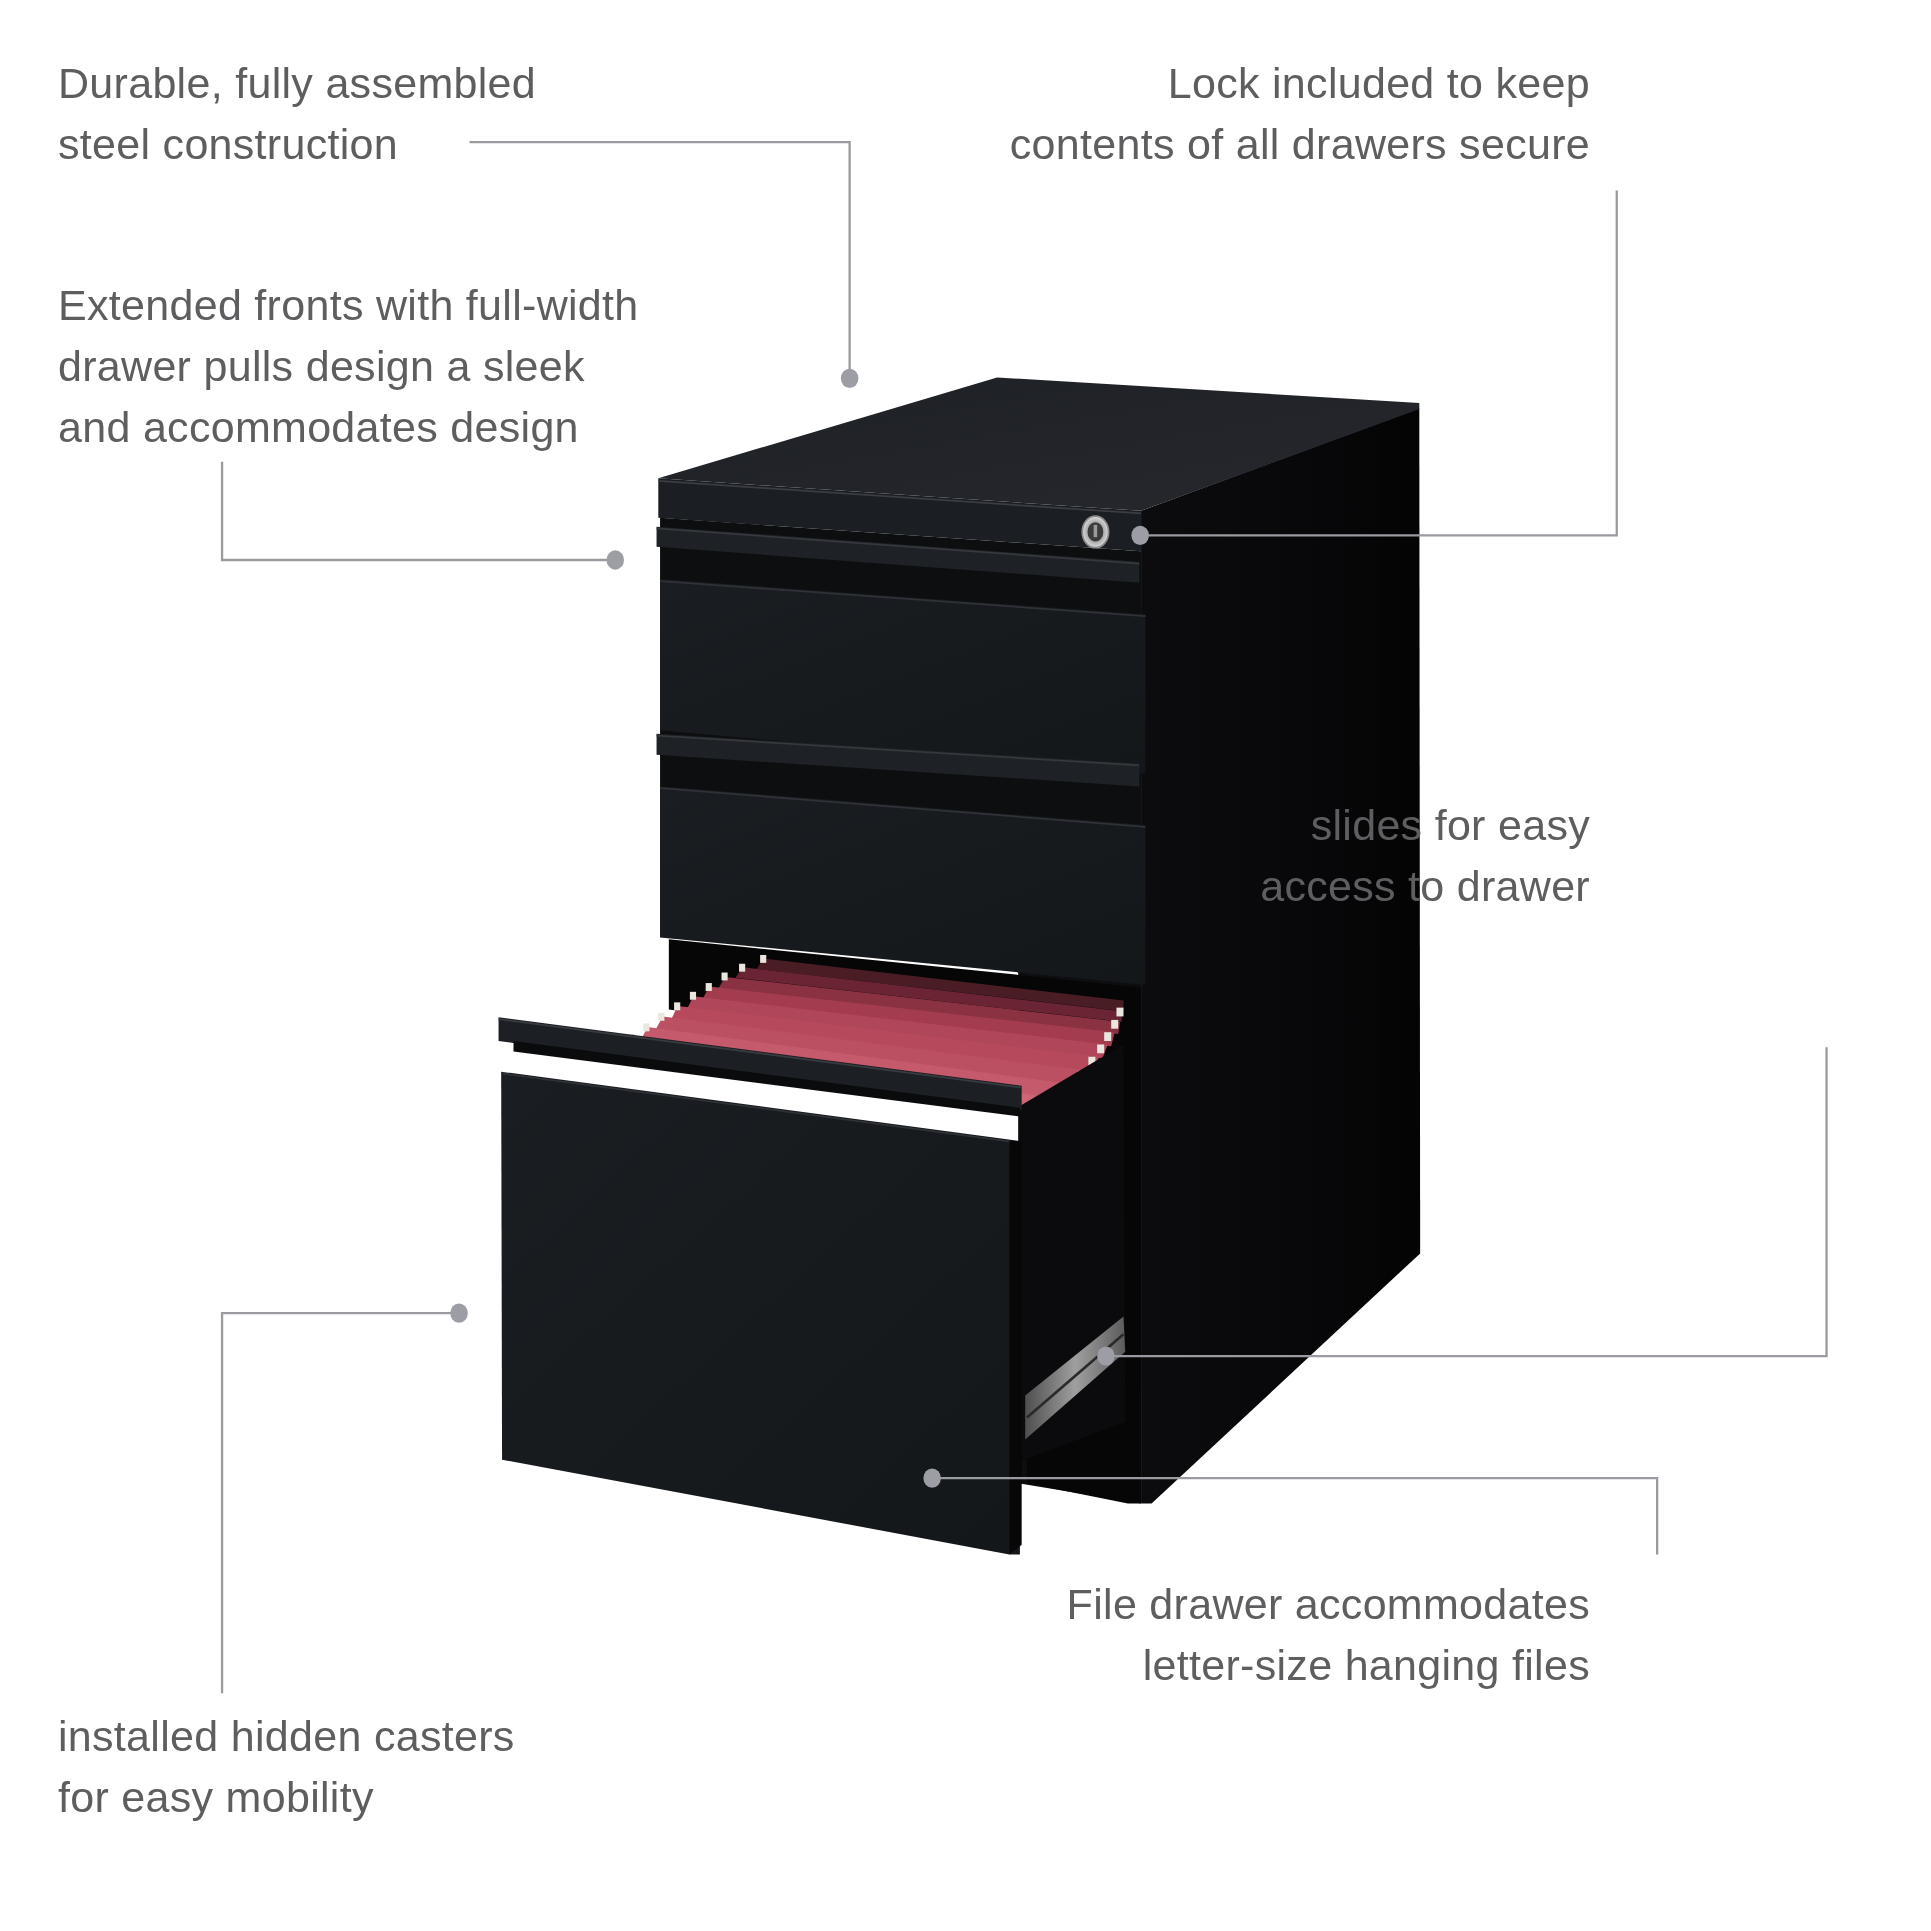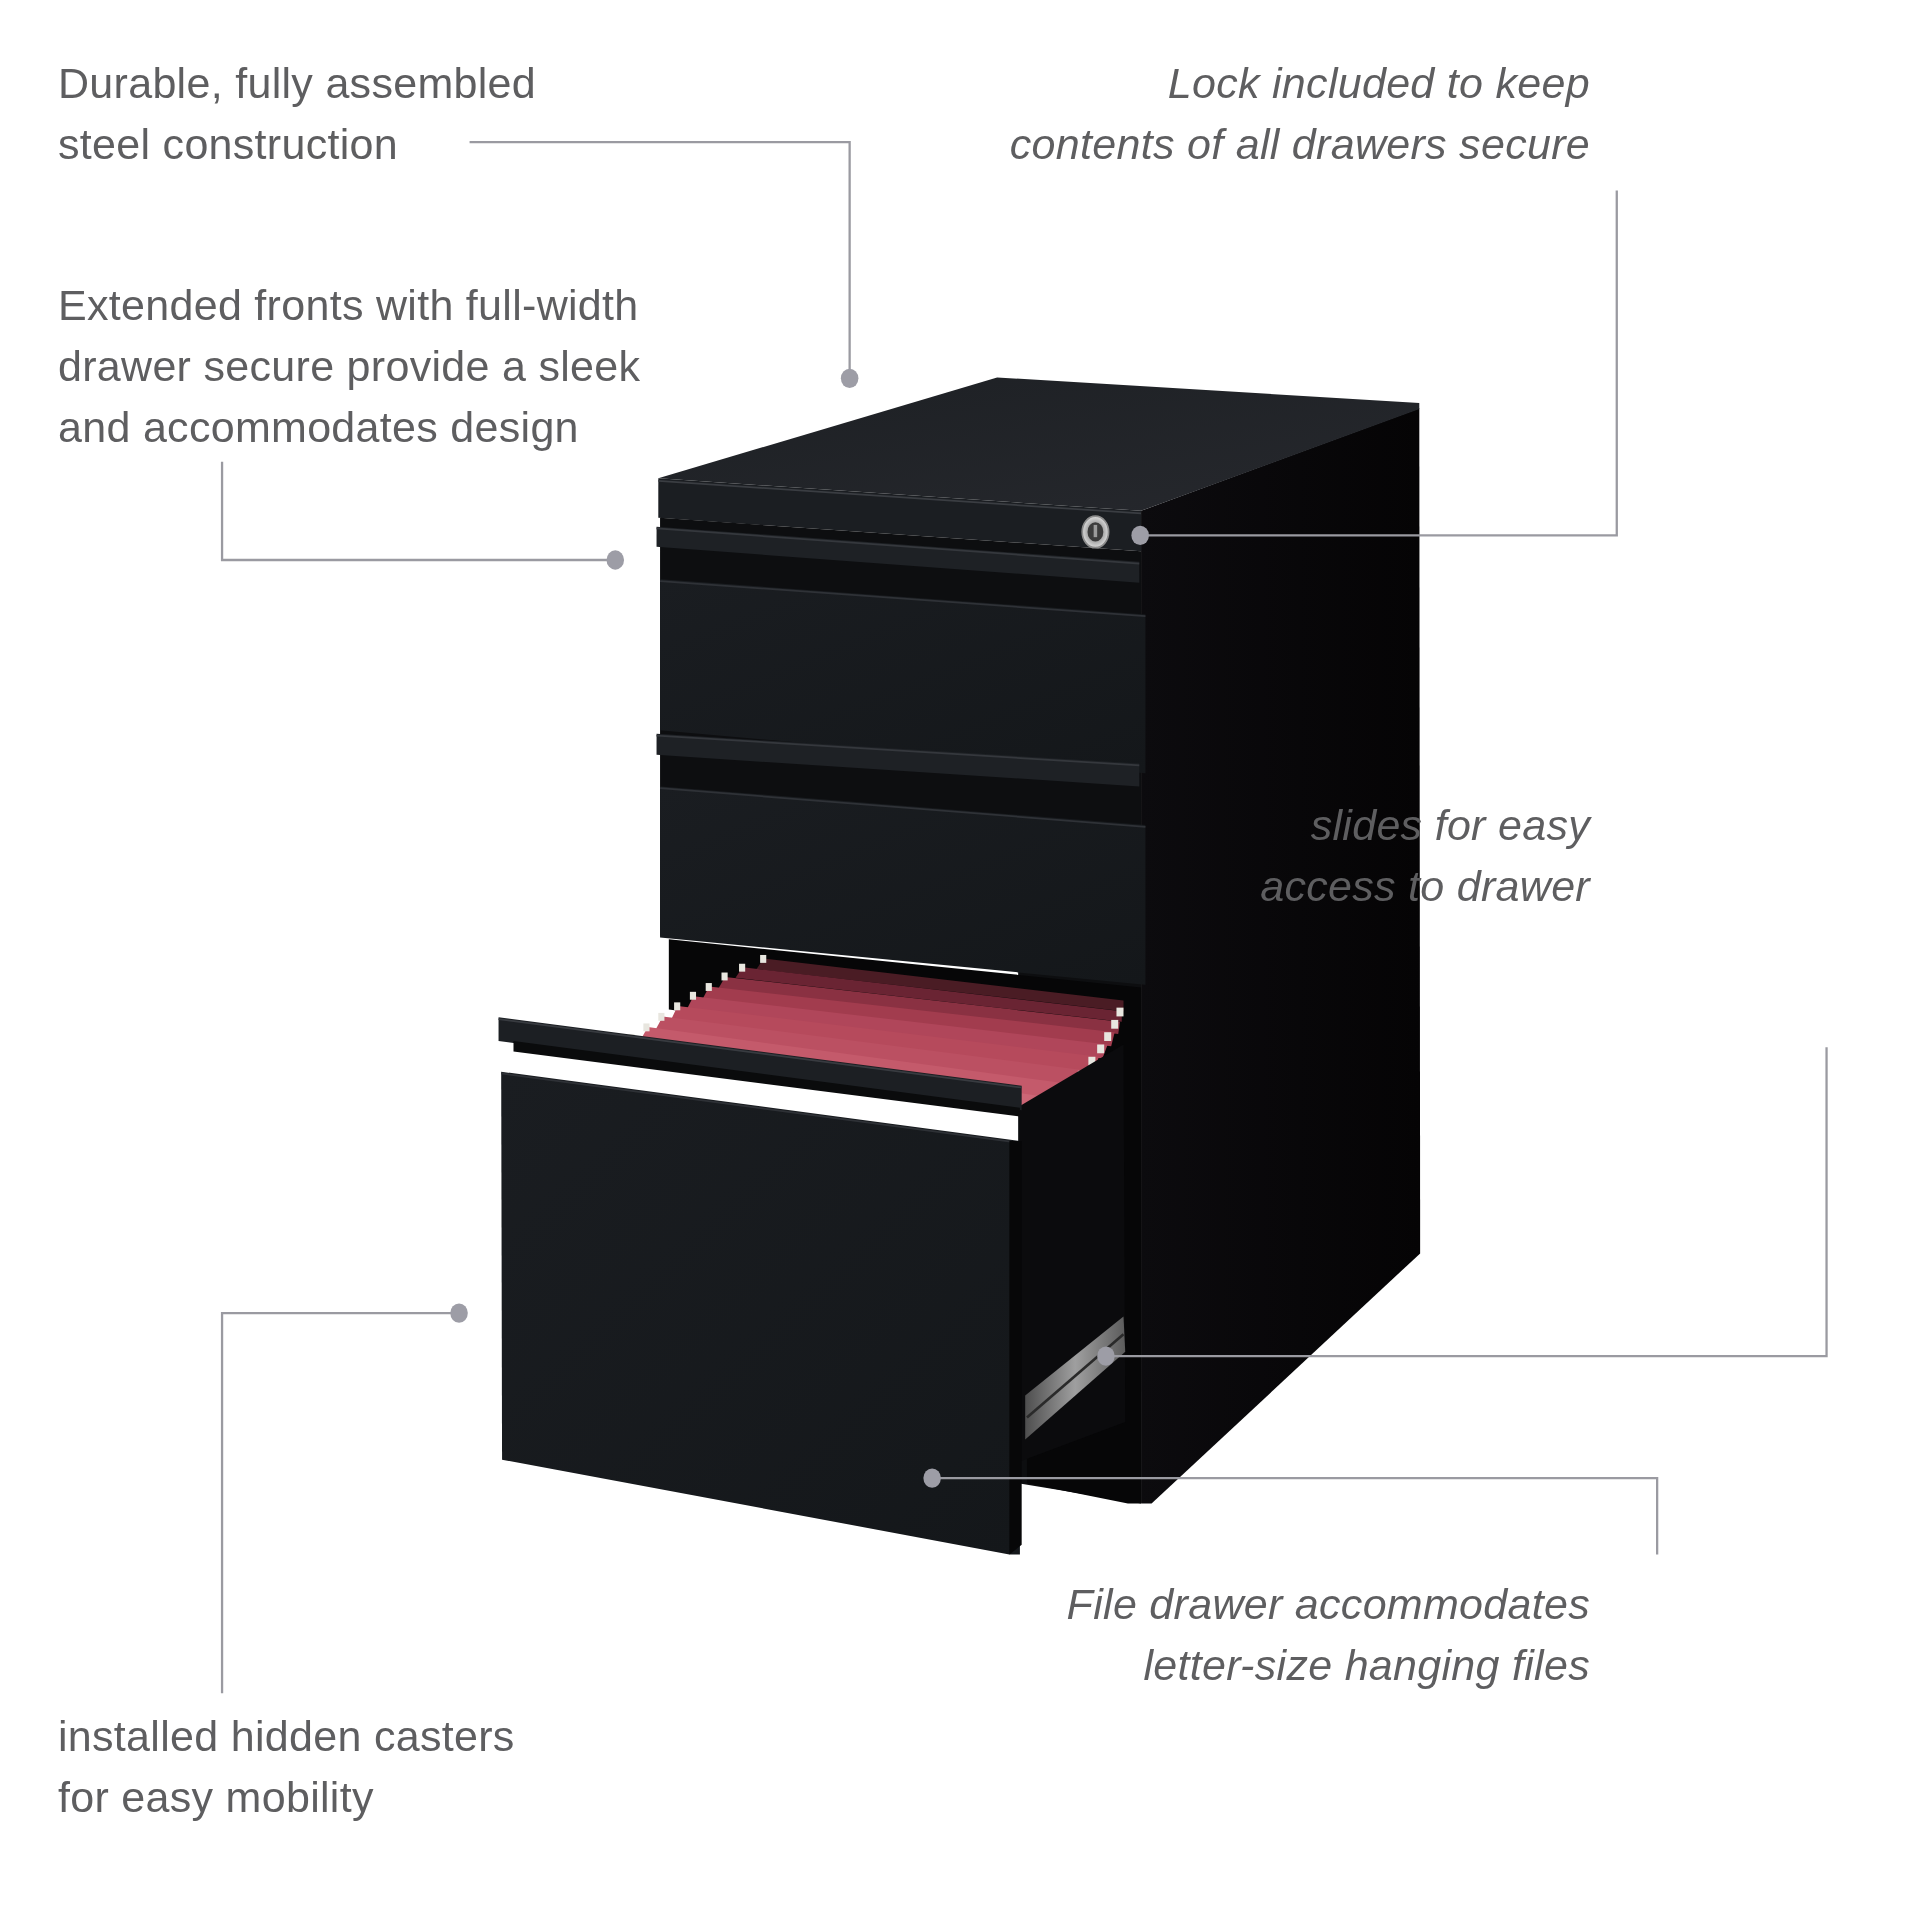--- a/index.html
+++ b/index.html
@@ -1,21 +1,21 @@
 <!DOCTYPE html>
 <html style="font-size:14px"><head>
 <meta charset="utf-8">
 <style>
   html, body { margin:0; padding:0; background:#ffffff; }
   body { width:1931px; height:1931px; position:relative; overflow:hidden; font-family:"Liberation Sans", sans-serif; }
   .stage { position:absolute; left:0; top:0; width:1649px; height:1931px; }
   .callout-text { position:absolute; color:#5e5e60; font-size:43px; line-height:61px; letter-spacing:0.3px; white-space:nowrap; }
   .callout-text .ln { display:block; }
   .left { text-align:left; }
-  .right { text-align:right;font-style:italic; }
+  .right { text-align:right; }
   svg.art { position:absolute; left:0; top:0; }
 </style>
 </head>
 <body>
 
 <div class="stage">
 
   <svg class="art" width="1931" height="1931" viewBox="0 0 2200 2200">
     <defs>
       <linearGradient id="topG" x1="0" y1="0" x2="1" y2="1">
@@ -135,21 +135,21 @@
     </g>
   </svg>
 
   <div class="callout-text left" style="left:58px; top:53px;">
     <span class="ln">Durable, fully assembled</span>
     <span class="ln">steel construction</span>
   </div>
 
   <div class="callout-text left" style="left:58px; top:275px;">
     <span class="ln">Extended fronts with full-width</span>
-    <span class="ln">drawer secure provide a sleek</span>
+    <span class="ln">drawer pulls design a sleek</span>
     <span class="ln">and accommodates design</span>
   </div>
 
   <div class="callout-text right" style="right:59px; top:53px;">
     <span class="ln">Lock included to keep</span>
     <span class="ln">contents of all drawers secure</span>
   </div>
 
   <div class="callout-text right" style="right:59px; top:795px;">
     <span class="ln">slides for easy</span>

